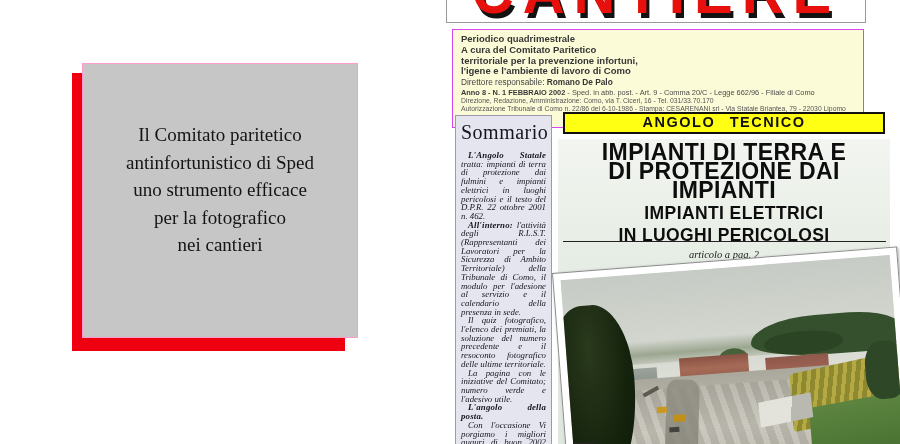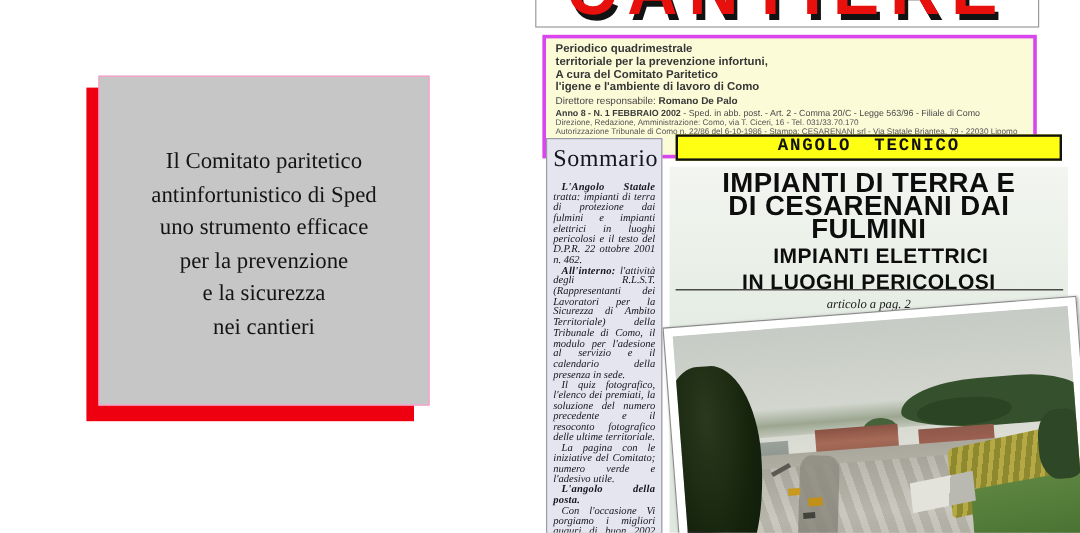--- a/index.html
+++ b/index.html
@@ -24,21 +24,21 @@
     background:#ffffff;border:1px solid #9a9a9a;overflow:hidden;z-index:2;
   }
   .masthead-title{
     position:absolute;left:0;right:0;bottom:2px;text-align:center;
     font-weight:bold;font-size:58px;line-height:1;color:#e8100c;
     letter-spacing:9px;text-shadow:3px 5px 0 #121212;transform:scaleY(1.08);
   }
 
   .info-box{
     position:absolute;left:452px;top:29px;width:412px;box-sizing:border-box;
-    background:#fcfbd8;border:3px solid #d946ef;z-index:2;
+    background:#fcfbd8;border:1px solid #d946ef;z-index:2;
     padding:4px 8px 5px;color:#2c2c2c;
   }
   .info-bold{font-size:9.5px;line-height:10.8px;font-weight:bold;color:#363636;}
   .info-director{font-size:8.3px;line-height:10.5px;color:#464646;}
   .info-director b{color:#363636;margin-top:22px;}
   .info-issue{font-size:7.4px;line-height:9.5px;color:#4a4a4a;}
   .info-issue b{color:#3a3a3a;}
   .info-small{font-size:6.8px;line-height:8.2px;color:#555555;}
 
   
@@ -52,21 +52,21 @@
   .sommario p b{letter-spacing:.2px;}
 
   
   .green-block{
     position:absolute;left:558px;top:139px;width:332px;height:305px;z-index:2;
     background:linear-gradient(180deg,#f3f5f0 0%,#e4ece3 45%,#dfe8df 100%);
   }
   .angolo-banner{
     position:absolute;left:563px;top:112px;width:322px;height:22px;box-sizing:border-box;
     background:#ffff14;border:2px solid #111111;z-index:4;
-    text-align:center;font-family:Liberation Mono, monospace;font-weight:bold;
+    text-align:center;font-family:Liberation Sans, sans-serif;font-weight:bold;
     font-size:14.5px;line-height:17px;letter-spacing:1.5px;word-spacing:9px;color:#111111;
   }
   .article-title{position:absolute;left:558px;top:143px;width:332px;text-align:center;color:#0d0d0d;z-index:3;}
   .tl{font-weight:bold;font-size:23px;line-height:19px;letter-spacing:.4px;}
   .tl34{font-weight:bold;font-size:17.5px;line-height:21.5px;letter-spacing:.4px;}
   .tl34.first{margin-top:3px;padding-left:20px;}
   .article-subtitle{font-family:"Liberation Serif",serif;font-style:italic;font-size:10.5px;line-height:13px;margin-top:2px;color:#1a1a1a;text-align:center;}
   .article-rule{position:absolute;left:563px;top:241px;width:323px;height:1px;background:#222222;z-index:3;}
 
   
@@ -113,56 +113,55 @@
 </head>
 <body>
 
 <div class="page">
 
   <div class="red-square"></div>
   <div class="gray-panel">
     <div>Il Comitato paritetico</div>
     <div>antinfortunistico di Sped</div>
     <div>uno strumento efficace</div>
-    <div>per la prevenzione</div>
-    <div>e la sicurezza</div>
+    <div>per la fotografico</div>
     <div>nei cantieri</div>
   </div>
 
   <div class="masthead-box">
     <div class="masthead-title">CANTIERE</div>
   </div>
 
   <div class="info-box">
     <div class="info-bold">Periodico quadrimestrale</div>
+    <div class="info-bold">A cura del Comitato Paritetico</div>
     <div class="info-bold">territoriale per la prevenzione infortuni,</div>
-    <div class="info-bold">A cura del Comitato Paritetico</div>
     <div class="info-bold">l'igene e l'ambiente di lavoro di Como</div>
     <div class="info-director"><span>Direttore responsabile: </span><b>Romano De Palo</b></div>
-    <div class="info-issue"><b>Anno 8 - N. 1 FEBBRAIO 2002</b><span> - Sped. in abb. post. - Art. 2 - Comma 20/C - Legge 563/96 - Filiale di Como</span></div>
+    <div class="info-issue"><b>Anno 8 - N. 1 FEBBRAIO 2002</b><span> - Sped. in abb. post. - Art. 9 - Comma 20/C - Legge 662/96 - Filiale di Como</span></div>
     <div class="info-small">Direzione, Redazione, Amministrazione: Como, via T. Ciceri, 16 - Tel. 031/33.70.170</div>
     <div class="info-small">Autorizzazione Tribunale di Como n. 22/86 del 6-10-1986 - Stampa: CESARENANI srl - Via Statale Briantea, 79 - 22030 Lipomo (COMO)</div>
   </div>
 
   <div class="sommario">
     <h2>Sommario</h2>
     <p><b>L'Angolo Statale</b><span> tratta: impianti di terra di protezione dai fulmini e impianti elettrici in luoghi pericolosi e il testo del D.P.R. 22 ottobre 2001 n. 462.</span></p>
     <p><b>All'interno:</b><span> l'attività degli R.L.S.T. (Rappresentanti dei Lavoratori per la Sicurezza di Ambito Territoriale) della Tribunale di Como, il modulo per l'adesione al servizio e il calendario della presenza in sede.</span></p>
     <p><span>Il quiz fotografico, l'elenco dei premiati, la soluzione del numero precedente e il resoconto fotografico delle ultime territoriale.</span></p>
     <p><span>La pagina con le iniziative del Comitato; numero verde e l'adesivo utile.</span></p>
     <p><b>L'angolo della posta.</b></p>
     <p><span>Con l'occasione Vi porgiamo i migliori auguri di buon 2002 con la speranza che abbiate passato un felice Natale.</span></p>
 
   </div>
 
   <div class="green-block"></div>
   <div class="angolo-banner">ANGOLO TECNICO</div>
   <div class="article-title">
     <div class="tl">IMPIANTI DI TERRA E</div>
-    <div class="tl">DI CESARENANI DAI FULMINI</div>
+    <div class="tl">DI PROTEZIONE DAI IMPIANTI</div>
     <div class="tl34 first">IMPIANTI ELETTRICI</div>
     <div class="tl34">IN LUOGHI PERICOLOSI</div>
     <div class="article-subtitle">articolo a pag. 2</div>
   </div>
   <div class="article-rule"></div>
 
   <div class="photo">
     <div class="photo-inner">
       <div class="ph ph-sky"></div>
       <div class="ph ph-hills"></div>

